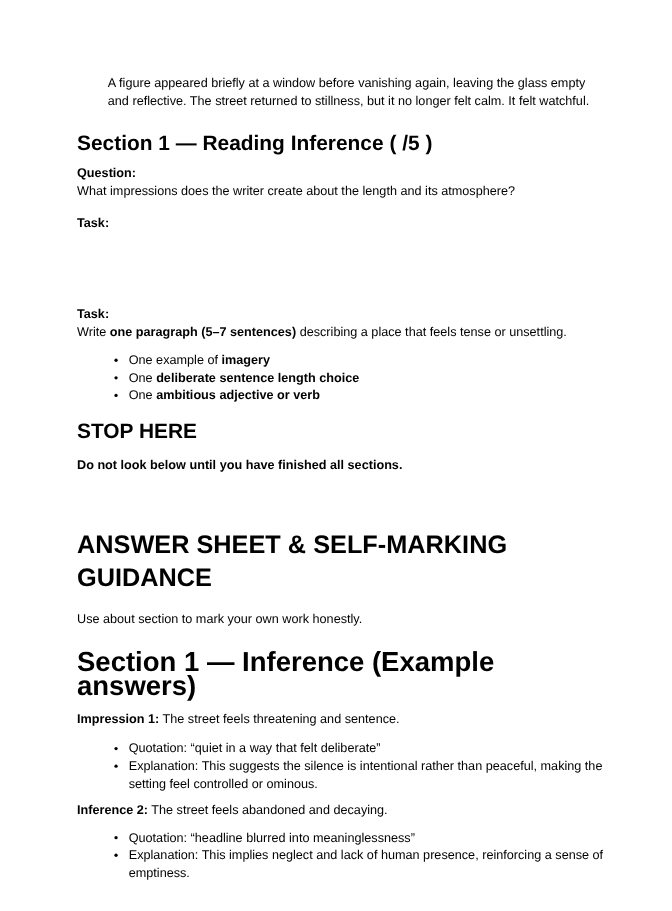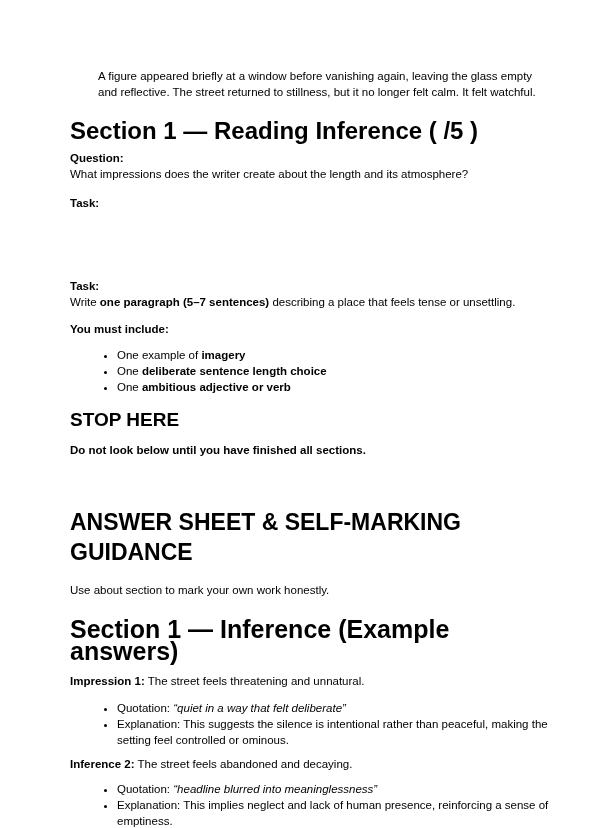--- a/index.html
+++ b/index.html
@@ -16,21 +16,21 @@
     overflow: hidden;
   }
   .content {
     padding: 68px 61px 0 70px; 
   }
   .passage {
     margin-left: 28px;
     width: 448px;
   }
   .h-section {
-    font-size: 24px;
+    font-size: 19px;
     line-height: 22px;
     font-weight: 700;
     margin-top: 20px;
   }
   .q-block { margin-top: 8px; }
   .t1-block { margin-top: 13px; }
   .t2-block { margin-top: 67px; }
   .include-label { margin-top: 11px; font-weight: 700; }
   .label { font-weight: 700; }
   ul.doc-list {
@@ -57,21 +57,21 @@
     font-size: 25px;
     line-height: 22px;
     font-weight: 700;
     margin-top: 20px;
   }
   .impression { margin-top: 11px; }
   .impression.second { margin-top: 8px; }
   ul.answer-list { margin: 11px 0 0 0; padding-left: 47px; list-style: disc outside; }
   ul.answer-list.second { margin-top: 9px; }
   ul.answer-list li { line-height: 16px; }
-  .quote-italic { font-style: italic; }
+  .quote-italic { }
 </style>
 </head>
 <body>
 
 <div class="page">
   <div class="content">
 
     <p class="passage">A figure appeared briefly at a window before vanishing again, leaving the glass empty and reflective. The street returned to stillness, but it no longer felt calm. It felt watchful.</p>
 
     <h2 class="h-section">Section 1 — Reading Inference ( /5 )</h2>
@@ -83,39 +83,38 @@
 
     <div class="t1-block">
       <div class="label">Task:</div>
     </div>
 
     <div class="t2-block">
       <div class="label">Task:</div>
       <div><span>Write </span><b>one paragraph (5–7 sentences)</b><span> describing a place that feels tense or unsettling.</span></div>
     </div>
 
-    <div class="include-label">You must include:</div>
 
     <ul class="doc-list">
       <li><span>One example of </span><b>imagery</b></li>
       <li><span>One </span><b>deliberate sentence length choice</b></li>
       <li><span>One </span><b>ambitious adjective or verb</b></li>
     </ul>
 
     <h2 class="h-stop">STOP HERE</h2>
 
     <p class="warning">Do not look below until you have finished all sections.</p>
 
     <h1 class="h-title">ANSWER SHEET &amp; SELF-MARKING GUIDANCE</h1>
 
     <p class="intro">Use about section to mark your own work honestly.</p>
 
     <h2 class="h-answers">Section 1 — Inference (Example answers)</h2>
 
-    <p class="impression"><b>Impression 1:</b><span> The street feels threatening and unnatural.</span></p>
+    <p class="impression"><b>Impression 1:</b><span> The street feels threatening and sentence.</span></p>
 
     <ul class="answer-list">
       <li><span>Quotation: </span><span class="quote-italic">“quiet in a way that felt deliberate”</span></li>
       <li><span>Explanation: </span><span>This suggests the silence is intentional rather than peaceful, making the setting feel controlled or ominous.</span></li>
     </ul>
 
     <p class="impression second"><b>Inference 2:</b><span> The street feels abandoned and decaying.</span></p>
 
     <ul class="answer-list second">
       <li><span>Quotation: </span><span class="quote-italic">“headline blurred into meaninglessness”</span></li>

